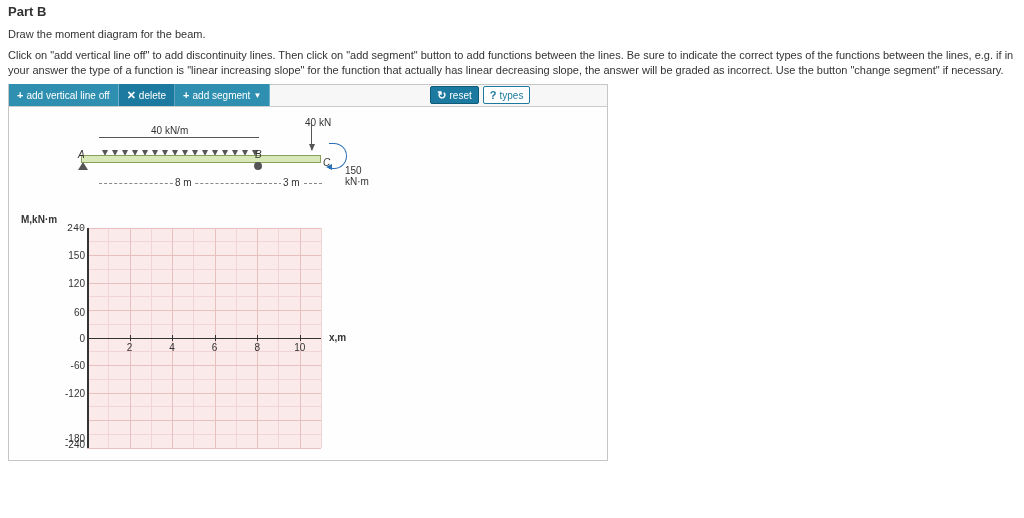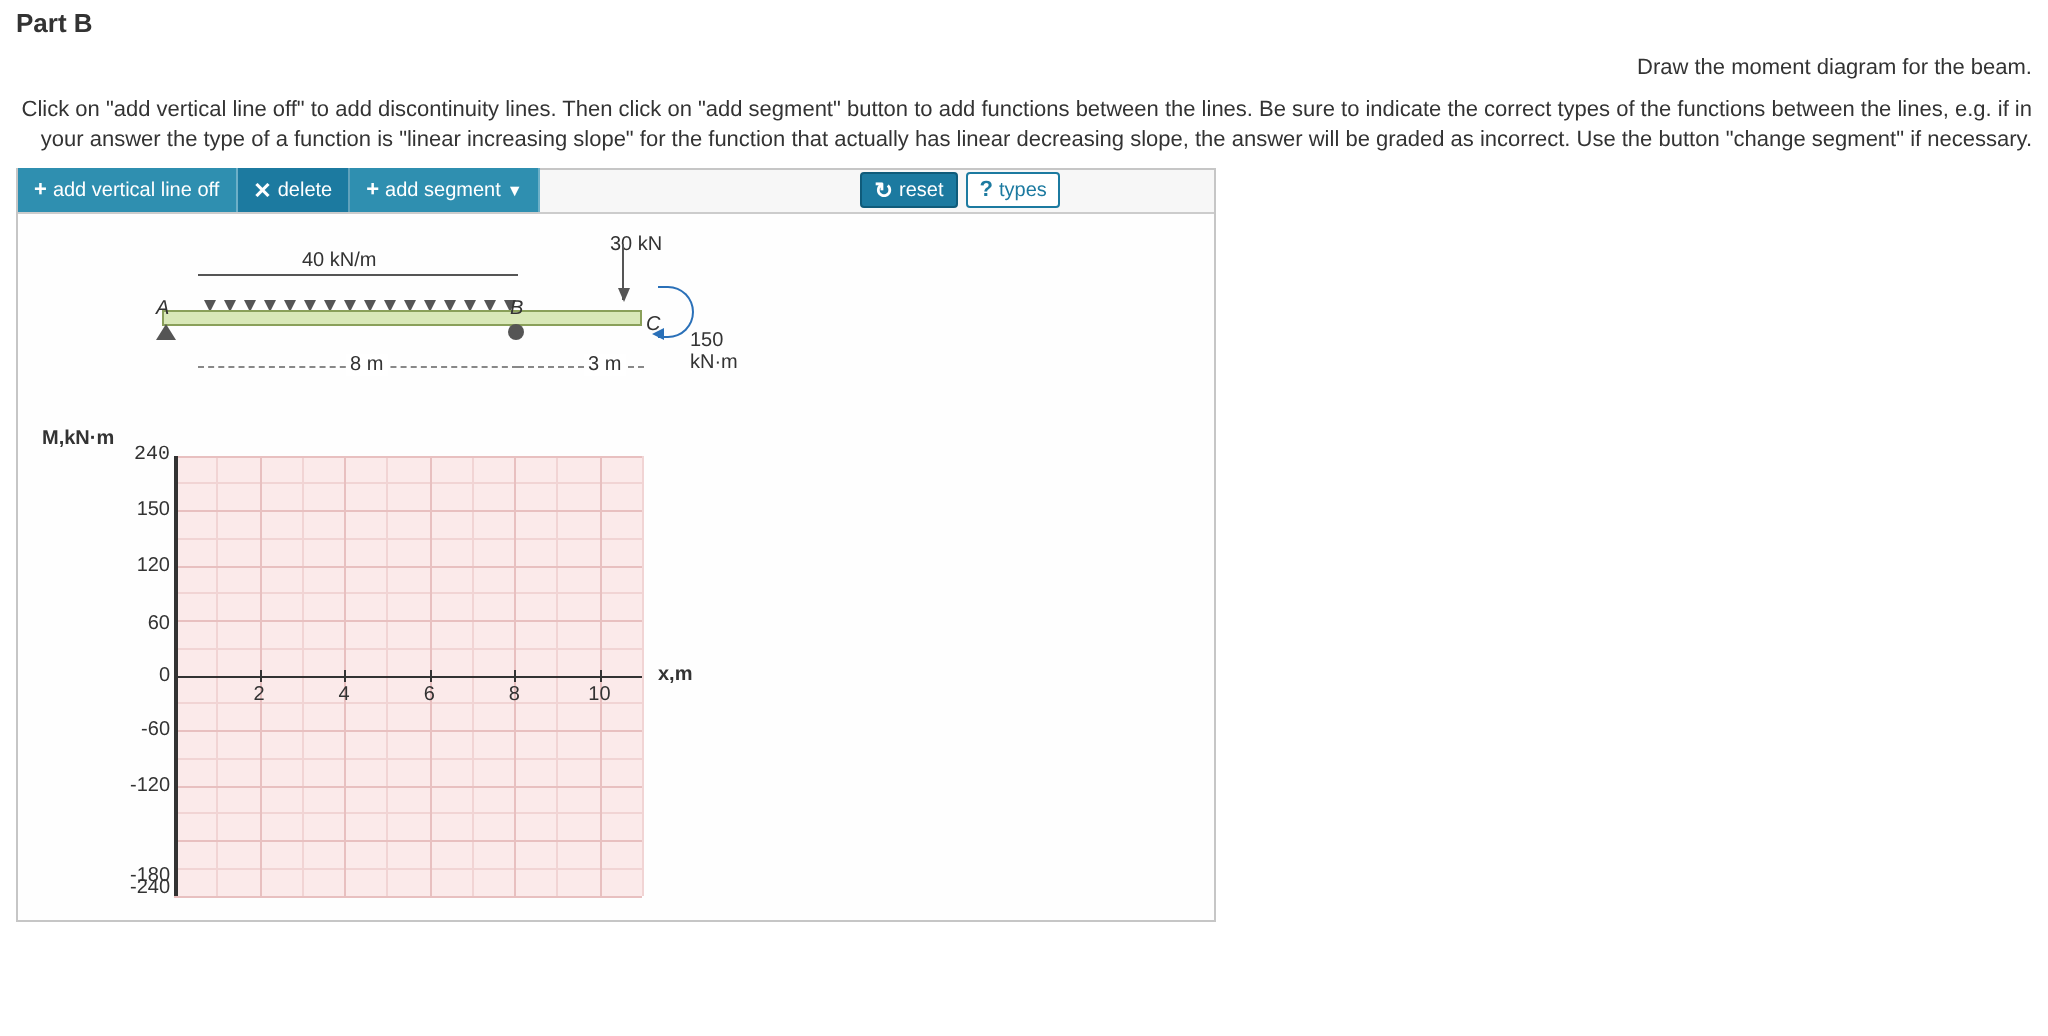--- a/index.html
+++ b/index.html
@@ -1,18 +1,18 @@
 <!DOCTYPE html>
 <html><head>
 <meta charset="utf-8">
 <style>
   * { box-sizing: border-box; margin: 0; padding: 0; }
   body { font-family: Arial, sans-serif; font-size: 12px; color: #333; background: #fff; padding: 4px 8px; }
   .part-title { font-weight: bold; font-size: 13px; margin-bottom: 8px; }
-  .instruction { font-size: 11px; margin-bottom: 6px; line-height: 1.35; text-align: right; }
+  .instruction { font-size: 11px; margin-bottom: 6px; line-height: 1.35; }
   .panel { border: 1px solid #c6c6c6; width: 600px; background: #fefefe; }
   .toolbar { display: flex; align-items: center; background: #f7f7f7; border-bottom: 1px solid #ccc; height: 22px; font-size: 10px; }
   .tool-btn { display: inline-flex; align-items: center; padding: 0 8px; height: 22px; border-right: 1px solid rgba(255,255,255,0.3); cursor: pointer; color: #fff; }
   .tool-btn.blue { background: #2f8fb0; }
   .tool-btn.blue2 { background: #1c7aa0; }
   .tool-btn.reset { background: #1c7aa0; border: 1px solid #0f5b7a; border-radius: 2px; margin-left: 160px; padding: 0 6px; height: 18px; }
   .tool-btn.help { background: #fff; color: #1c7aa0; border: 1px solid #1c7aa0; border-radius: 2px; margin-left: 4px; padding: 0 6px; height: 18px; }
   .tool-icon { font-weight: bold; margin-right: 3px; font-size: 11px; }
   .diagram-area { padding: 8px 12px 12px 12px; position: relative; }
   
@@ -32,21 +32,21 @@
   .roller-b { position: absolute; top: 47px; left: 173px; width: 8px; height: 8px; background: #555; border-radius: 50%; }
   .pt-c { position: absolute; top: 42px; left: 242px; font-size: 10px; font-style: italic; }
   .moment-arc { position: absolute; top: 28px; left: 248px; width: 18px; height: 26px; border: 1.5px solid #2a70b8; border-left: none; border-radius: 0 18px 18px 0; }
   .moment-arc::after { content: ""; position: absolute; bottom: -2px; left: -3px; border-top: 3px solid transparent; border-bottom: 3px solid transparent; border-right: 6px solid #2a70b8; }
   .moment-label { position: absolute; top: 50px; left: 264px; font-size: 10px; }
   .dim-line { position: absolute; border-top: 1px dashed #888; }
   .dim8 { top: 68px; left: 18px; width: 160px; }
   .dim3 { top: 68px; left: 178px; width: 63px; }
   .dim-text { position: absolute; font-size: 10px; background: #fff; padding: 0 2px; }
   .dim8t { top: 62px; left: 92px; }
-  .dim3t { top: 62px; left: 200px; margin-left: 11px; }
+  .dim3t { top: 62px; left: 200px; }
   .pt-a { position: absolute; top: 34px; left: -3px; font-size: 10px; font-style: italic; }
   
   .chart-wrap { position: relative; margin-left: 40px; width: 300px; }
   .yaxis-title { position: absolute; left: -40px; top: -14px; font-size: 10px; font-weight: bold; }
   .chart { position: relative; width: 260px; height: 220px; }
   .grid { position: absolute; left: 26px; top: 0; width: 234px; height: 220px; background: #fbeaea; }
   .grid::before, .grid::after { content: ""; position: absolute; inset: 0; }
   .grid-lines { position: absolute; inset: 0; }
   .vline, .hline { position: absolute; background: #e8c0c0; }
   .vline { top: 0; bottom: 0; width: 1px; }
@@ -89,21 +89,21 @@
     <div class="tool-btn help">
       <span class="tool-icon" style="color:#1c7aa0;">?</span>
       <span>types</span>
     </div>
   </div>
 
   <div class="diagram-area">
 
     <div class="beam-wrap">
       <div class="load-label-top">40 kN/m</div>
-      <div class="pt-load-label">30 kN</div>
+      <div class="pt-load-label">40 kN</div>
       <div class="dist-box"></div>
       <div class="dist-arrows">
         <span></span>
           <span></span>
           <span></span>
           <span></span>
           <span></span>
           <span></span>
           <span></span>
           <span></span>

